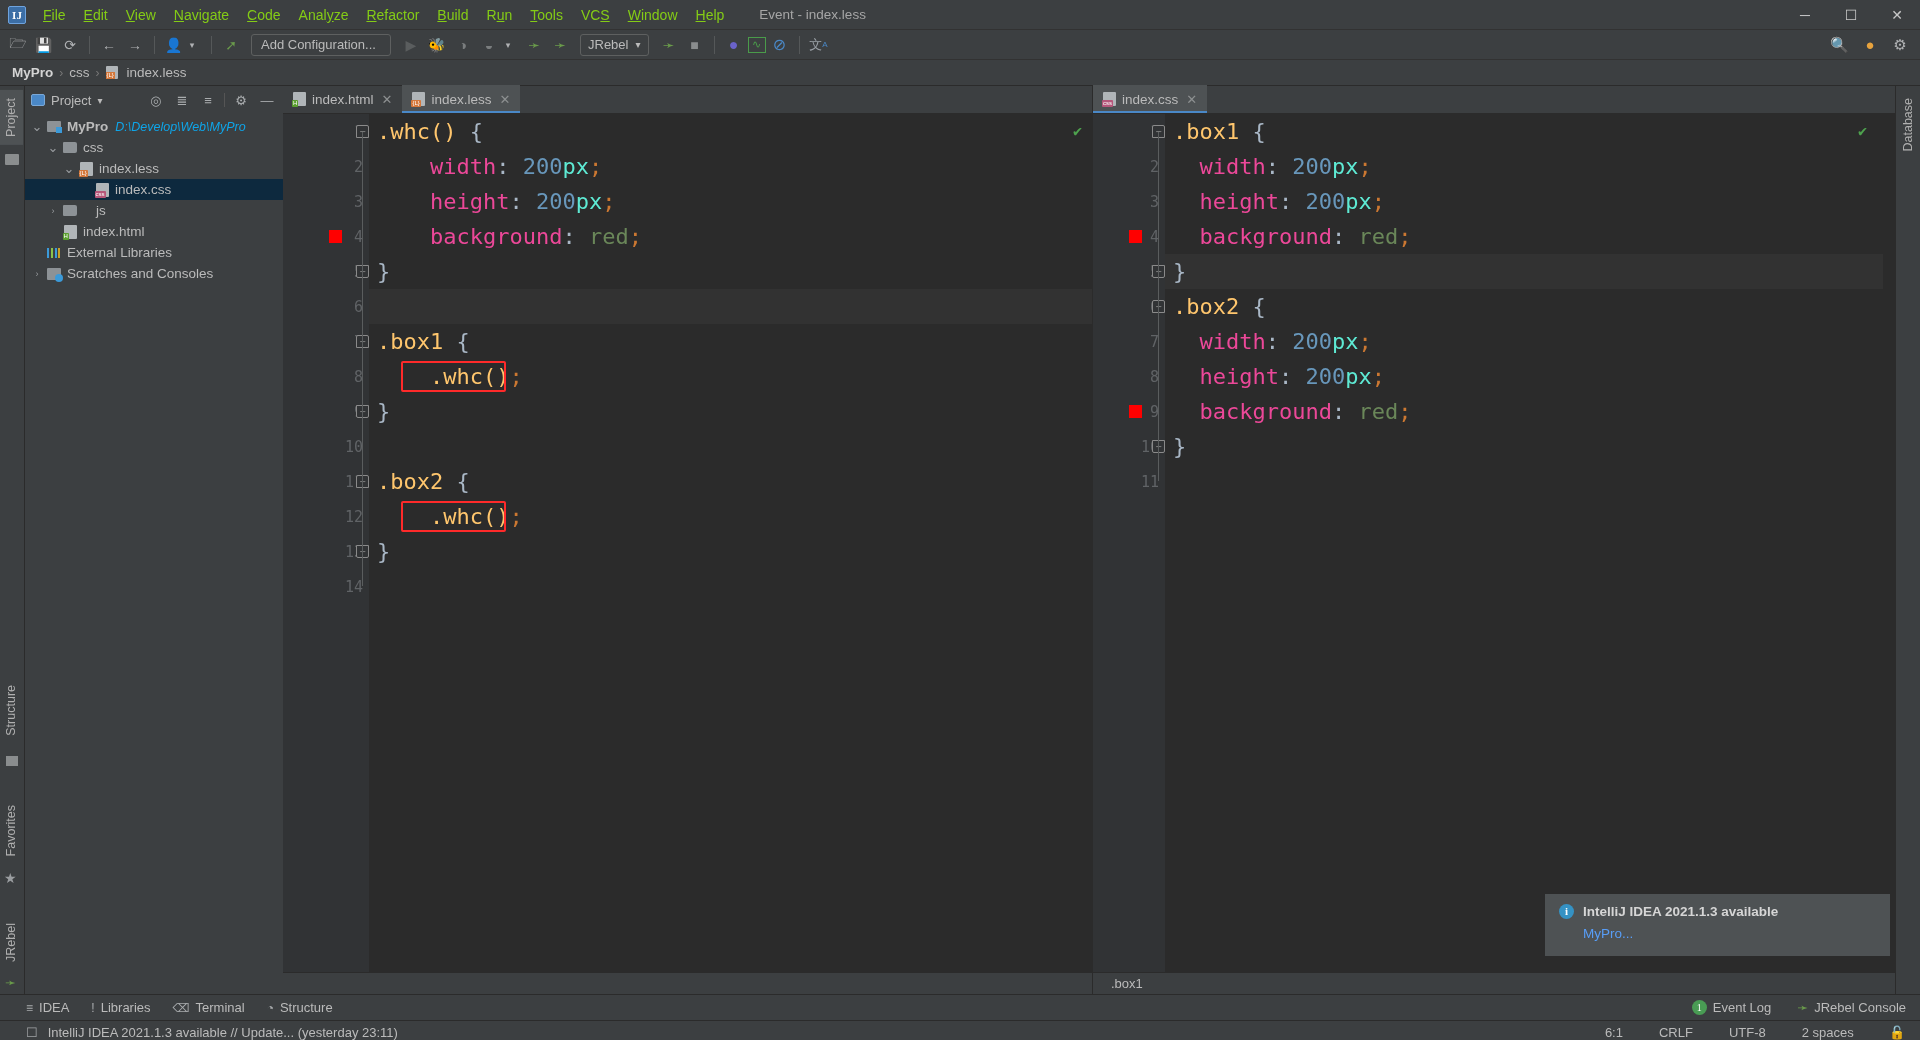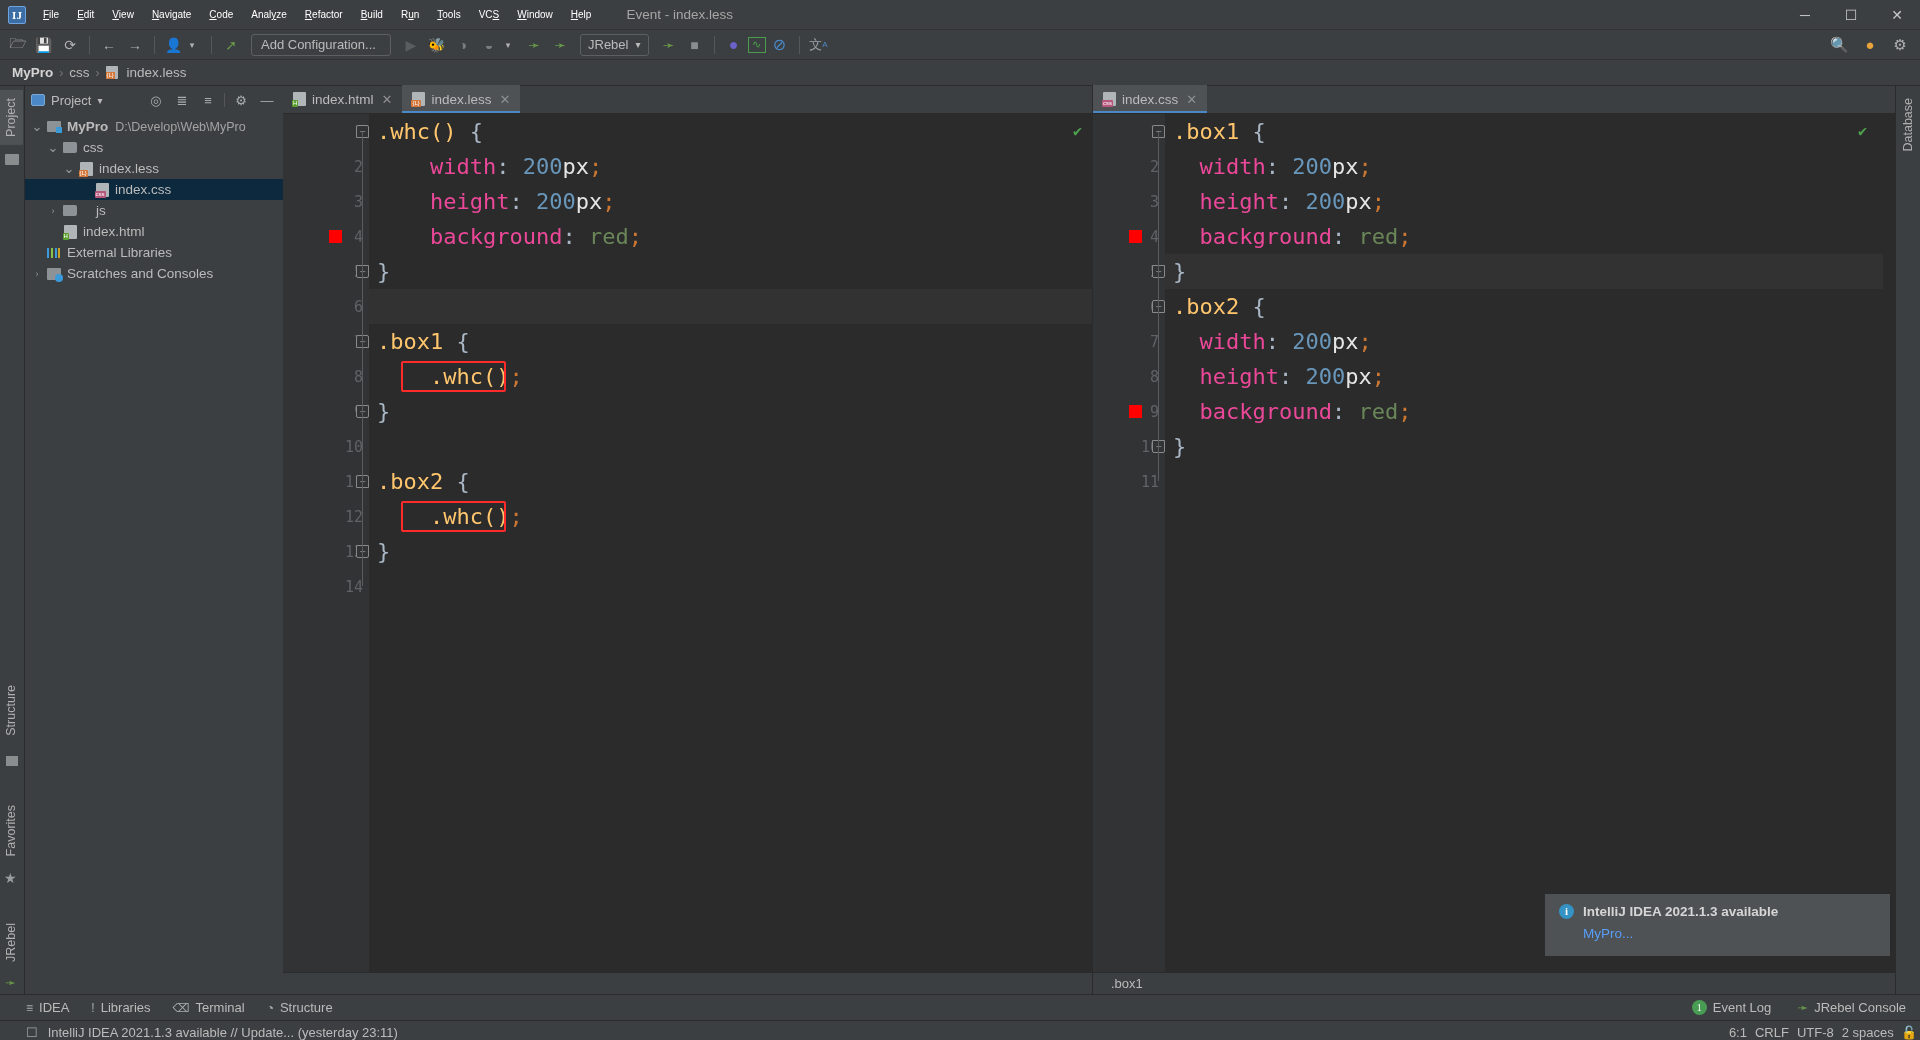--- a/index.html
+++ b/index.html
@@ -16,21 +16,21 @@
     position: relative; border-bottom: 1px solid #323232;
   }
   .logo {
     width: 18px; height: 18px; margin: 0 8px 0 8px;
     background: #3c6ea5; border: 1px solid #6fa3dd; border-radius: 2px;
     color: #fff; font-size: 11px; font-weight: bold; text-align: center;
     line-height: 16px; font-family: "Liberation Serif", serif;
   }
   .menubar { display: flex; align-items: center; gap: 0px; }
   .menu-item {
-    padding: 5px 9px; font-size: 10px; color: #ffffff; cursor: default;
+    padding: 5px 9px; font-size: 14px; color: #84cc16; cursor: default;
   }
   .menu-item u { text-decoration: underline; }
   .win-title {
     margin-left: 26px; font-size: 13.5px; color: #a6a6a6;
   }
   .win-ctrls {
     position: absolute; right: 0; top: 0; height: 30px; display: flex;
   }
   .win-btn {
     width: 46px; height: 30px; display: flex; align-items: center;
@@ -95,21 +95,21 @@
   }
   .pp-head .grow { flex: 1; }
   .pp-ico { width: 20px; height:20px; display:flex; align-items:center; justify-content:center; color:#a9acae; font-size:13px;}
   .tree { flex:1; background: #3c3f41; font-size: 13.5px; padding-top: 2px; }
   .trow { height: 21px; display: flex; align-items: center; padding-left: 4px; white-space: nowrap; }
   .trow.sel { background: #0d293e; }
   .arrow { width: 16px; text-align:center; color: #9a9da0; font-size: 9px; flex:none;}
   .ficon { width: 18px; flex:none; display:flex; align-items:center; justify-content:center; }
   .tlabel { color: #bbbbbb; }
   .tlabel.bold { font-weight: bold; }
-  .tpath { color: #a3a3a3; font-size: 12.5px; margin-left: 7px; }
+  .tpath { color: #0ea5e9; font-size: 12.5px; margin-left: 7px; font-style: italic; }
 
   
   .editors { flex: 1; display: flex; background: #2b2b2b; min-width:0;}
   .editor { display: flex; flex-direction: column; min-width: 0; }
   .ed-left { width: 810px; flex: none; border-right: 1px solid #2b2b2b;}
   .ed-right { flex: 1; }
   .tabstrip {
     height: 28px; background: #3c3f41; display: flex; align-items: flex-end;
     flex: none; border-bottom: 1px solid #2b2b2b;
   }
@@ -144,21 +144,21 @@
   .foldline { position: absolute; left: 79px; width: 1px; background: #5a5d5e; }
   .code-text { flex: 1; position: relative; padding-top: 0; }
   .cline {
     height: 35px; line-height: 35px; font-size: 22px; white-space: pre;
     padding-left: 8px; position: relative;
   }
   .cline.cur { background: #323232; }
   .tk-sel { color: #ffc66d; }
   .tk-propn { color: #ec4899; }
   .tk-num { color: #6897bb; }
-  .tk-unit { color: #e5e5e5; }
+  .tk-unit { color: #5eead4; }
   .tk-val { color: #6a8759; }
   .tk-punc { color: #a9b7c6; }
   .tk-semi { color: #cc7832; }
   .tk-brace { color: #a9b7c6; }
   .hl-box {
     position: absolute; border: 2px solid #ff2a2a; border-radius: 2px;
     pointer-events: none;
   }
   .check {
     position: absolute; right: 10px; top: 8px; color: #4ea24e; font-size: 15px;
@@ -193,21 +193,21 @@
   .tw-right { position: absolute; right: 14px; display: flex; gap: 26px; align-items:center;}
   .badge1 {
     width: 15px; height: 15px; border-radius: 50%; background: #499c54; color: #fff;
     font-size: 10px; text-align: center; line-height: 15px; font-family:"Liberation Serif",serif;
   }
   .statusbar {
     height: 24px; background: #3c3f41; display: flex; align-items: center;
     padding-left: 26px; font-size: 13px; color: #bbbbbb; position: relative;
     border-top: 1px solid #2b2b2b;
   }
-  .sb-right { position: absolute; right: 2px; display: flex; gap: 8px; align-items: center; }
+  .sb-right { position: absolute; right: 14px; display: flex; gap: 36px; align-items: center; }
   .lockico { font-size: 13px; color: #b0b0b0; }
   .scroll-track {
     position:absolute; right:0; top:0; bottom:0; width: 12px; background: #2b2b2b;
   }
 </style>
 </head>
 <body>
 
 <div class="titlebar">
   <div class="logo">IJ</div>

